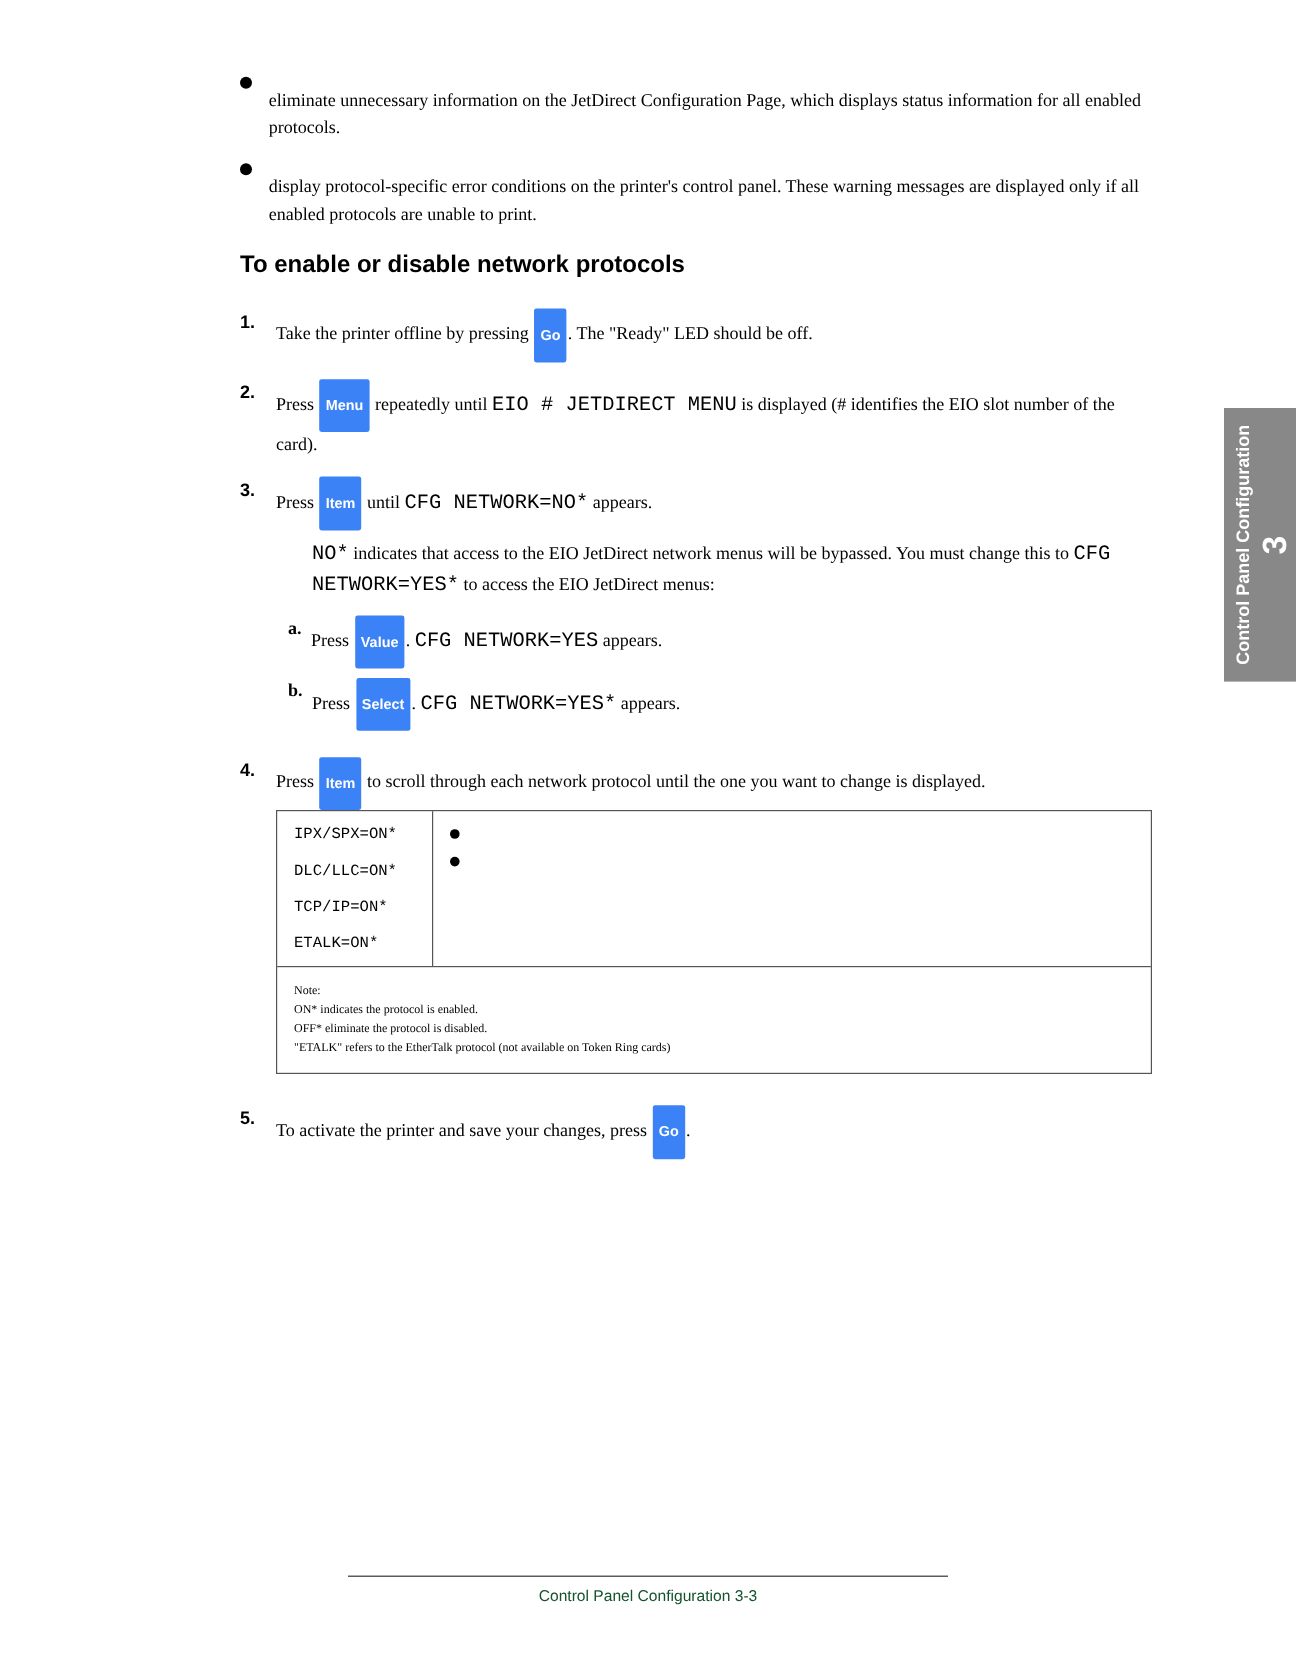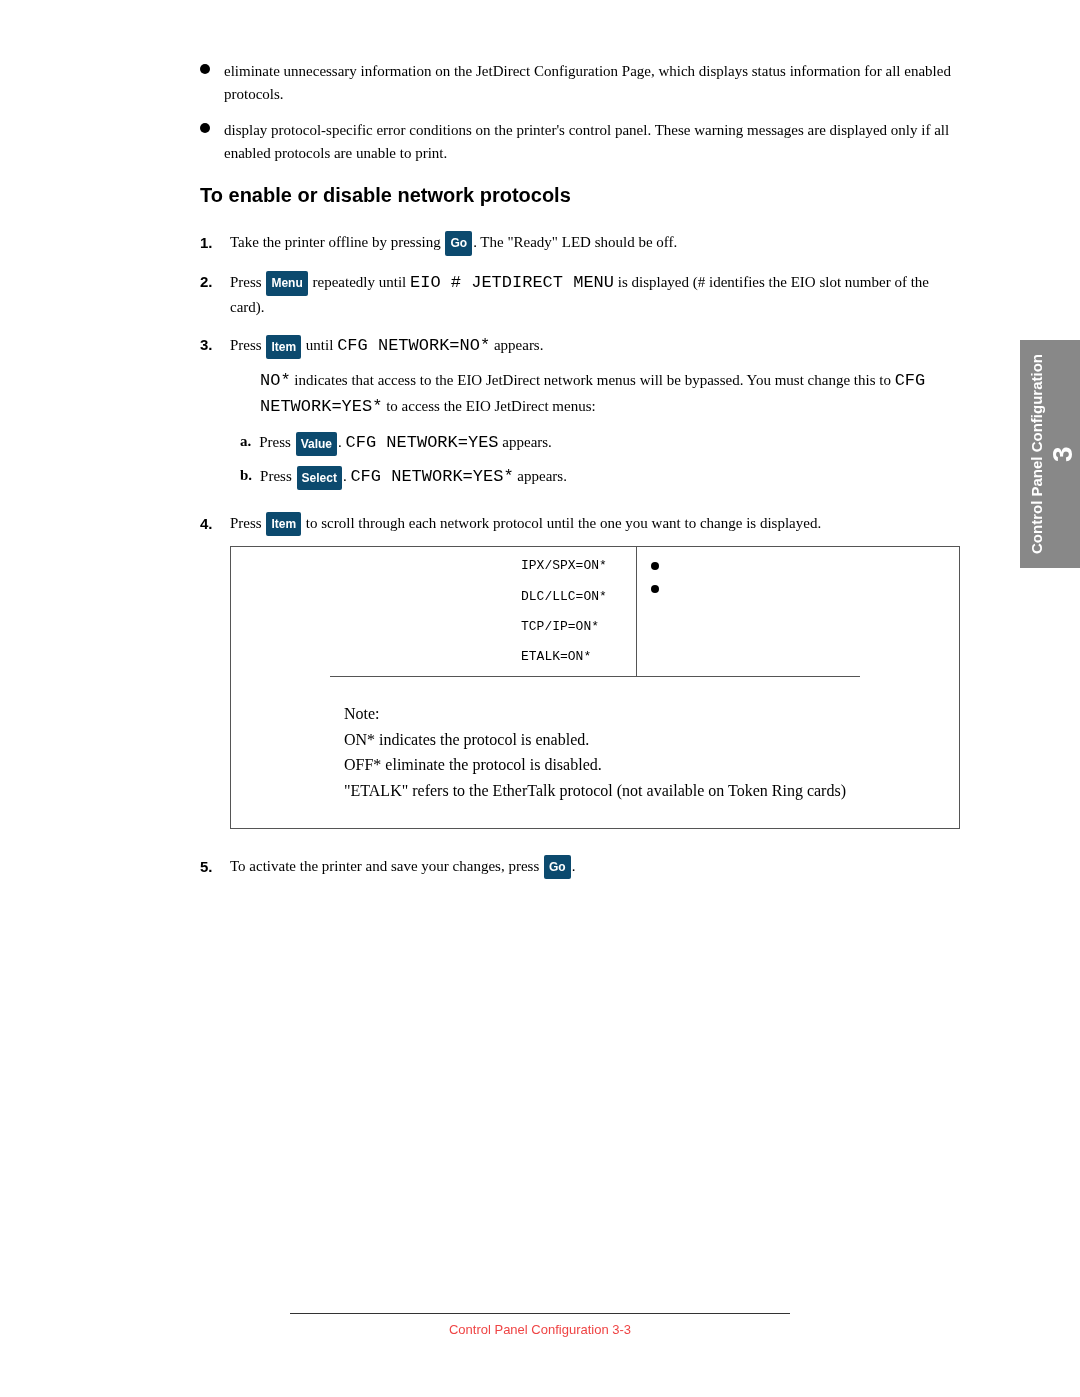--- a/index.html
+++ b/index.html
@@ -45,20 +45,21 @@
       height: 10px;
       background: #000;
       border-radius: 50%;
       margin-top: 4px;
       margin-right: 14px;
       flex-shrink: 0;
     }
 
     .bullet-text {
       flex: 1;
+      margin-top: 13px;
     }
 
     
     .section-heading {
       font-family: Arial, Helvetica, sans-serif;
       font-size: 20px;
       font-weight: bold;
       margin-bottom: 24px;
       margin-top: 10px;
     }
@@ -84,26 +85,26 @@
       min-width: 20px;
     }
 
     .list-content {
       flex: 1;
     }
 
     
     .btn-inline {
       display: inline-block;
-      background: #0c4a6e;
+      background: #3b82f6;
       color: #fff;
       font-family: Arial, Helvetica, sans-serif;
       font-size: 12px;
       font-weight: bold;
-      padding: 3px 5px;
+      padding: 13px 5px;
       border-radius: 2px;
       vertical-align: middle;
       margin: 0 1px;
     }
 
     
     .mono {
       font-family: Courier New, Courier, monospace;
       font-size: 17px;
     }
@@ -124,25 +125,24 @@
 
     .alpha-label {
       font-weight: bold;
       margin-right: 8px;
       flex-shrink: 0;
     }
 
     
     .protocol-table-wrapper {
       border: 1px solid #555;
-      margin-top: 10px;
+      margin-top: 0;
       margin-bottom: 10px;
       display: flex;
       flex-direction: column;
-      align-items: center;
     }
 
     .protocol-table-body {
       display: flex;
     }
 
     .protocol-left {
       border-right: 1px solid #555;
       padding: 10px 14px;
       min-width: 130px;
@@ -177,22 +177,22 @@
       height: 8px;
       background: #000;
       border-radius: 50%;
       margin-top: 5px;
       margin-right: 10px;
       flex-shrink: 0;
     }
 
     .protocol-note {
       border-top: 1px solid #555;
-      padding: 24px 14px;
-      font-size: 16px;
+      padding: 12px 14px;
+      font-size: 10px;
       line-height: 1.6;
     }
 
     
     .side-tab {
       position: absolute;
       right: 0;
       top: 340px;
       width: 60px;
       background: #888;
@@ -231,21 +231,21 @@
     .footer-rule {
       width: 500px;
       border: none;
       border-top: 1px solid #333;
       margin-bottom: 8px;
     }
 
     .footer-text {
       font-family: Arial, Helvetica, sans-serif;
       font-size: 13px;
-      color: #ef4444;
+      color: #14532d;
     }
 
     .step-intro {
       margin-bottom: 8px;
       line-height: 1.55;
     }
 
     .indented-block {
       margin-left: 30px;
       margin-top: 8px;

